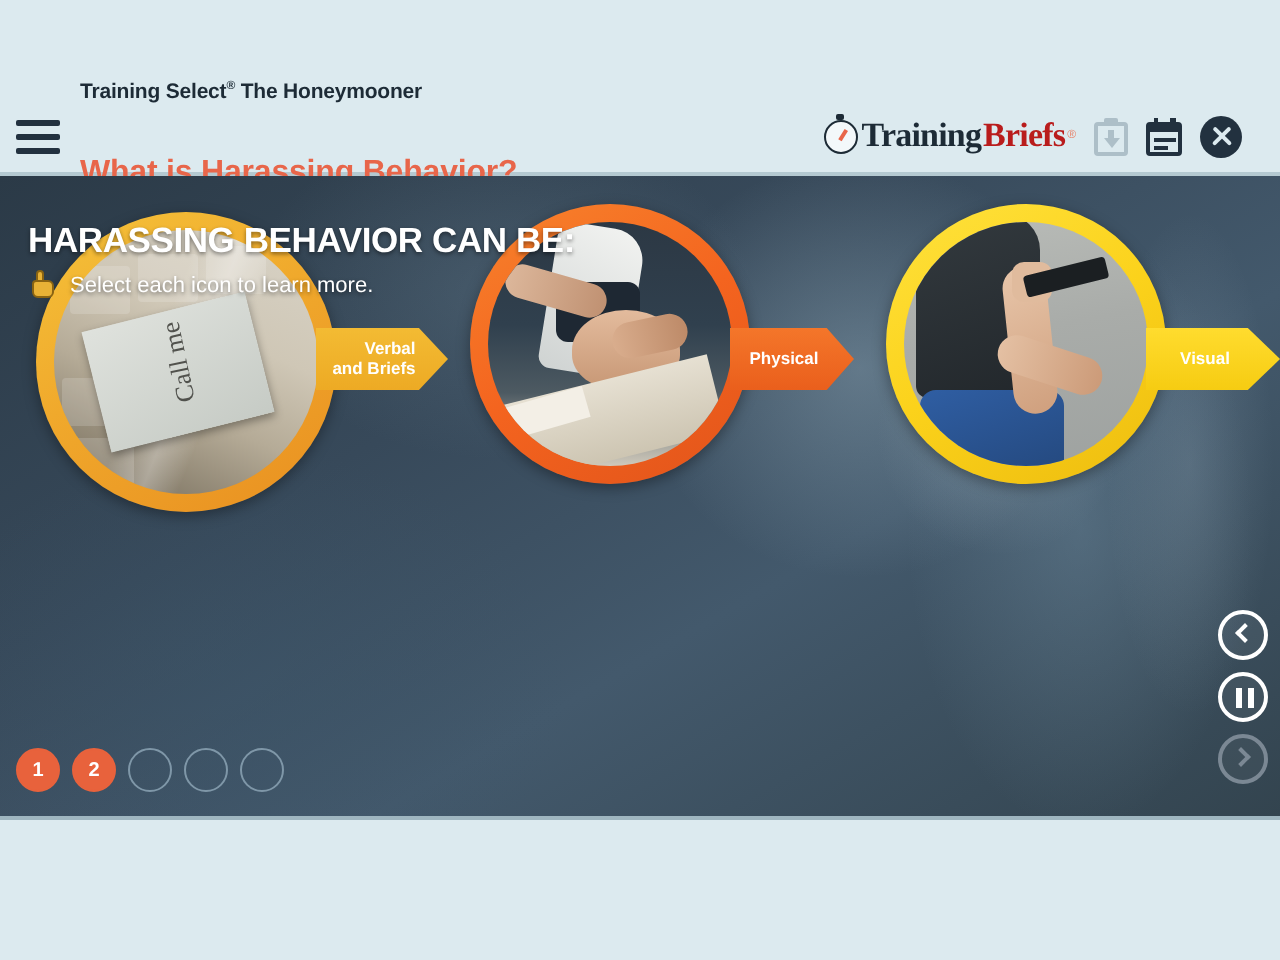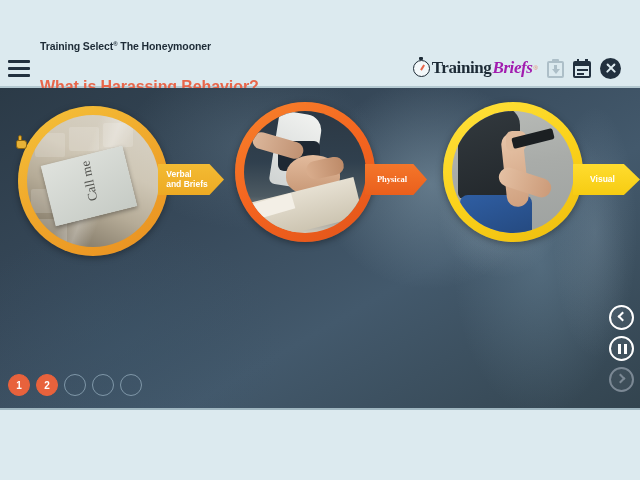--- a/index.html
+++ b/index.html
@@ -122,23 +122,22 @@
     font-family: "Liberation Serif", serif;
     font-size: 17px;
     font-weight: bold;
     color: #1d2b36;
     letter-spacing: -0.4px;
   }
   .brand-briefs {
     font-family: "Liberation Serif", serif;
     font-size: 17px;
     font-weight: bold;
-    color: #a21caf;
+    color: #b91c1c;
     letter-spacing: -0.4px;
-    font-style: italic;
   }
   .brand-reg {
     font-size: 6px;
     color: #e8836a;
     vertical-align: super;
     font-family: "Liberation Sans", sans-serif;
   }
 
   .hicon { cursor: pointer; flex: 0 0 auto; }
 
@@ -453,37 +452,36 @@
   .arrow {
     position: absolute;
     height: 31px;
     display: flex;
     align-items: center;
     justify-content: center;
     color: #ffffff;
     font-size: 8.5px;
     font-weight: bold;
     line-height: 1.12;
-    text-align: left;
+    text-align: right;
     z-index: 2;
     padding-right: 8px;
     filter: drop-shadow(0 1px 2px rgba(0,0,0,0.35));
   }
   .arrow-1 {
     left: 158px; top: 76px;
     width: 66px;
     background: linear-gradient(180deg, #f3bb33, #edaa24);
     clip-path: polygon(0 0, 78% 0, 100% 50%, 78% 100%, 0 100%);
   }
   .arrow-2 {
     left: 365px; top: 76px;
     width: 62px;
     background: linear-gradient(180deg, #f4762a, #ea5f1c);
     clip-path: polygon(0 0, 78% 0, 100% 50%, 78% 100%, 0 100%);
-    font-family: Liberation Serif, serif;
   }
   .arrow-3 {
     left: 573px; top: 76px;
     width: 67px;
     background: linear-gradient(180deg, #ffdc2e, #f6cc12);
     clip-path: polygon(0 0, 76% 0, 100% 50%, 76% 100%, 0 100%);
   }
 
   
   .pagination {
@@ -602,26 +600,28 @@
         <div class="l2"></div>
       </div>
 
       <div class="hicon icon-close"></div>
 
     </div>
   </div>
 
   <div class="slide">
 
+    <div class="slide-heading">HARASSING BEHAVIOR CAN BE:</div>
 
     <div class="slide-instruction">
       <div class="hand-icon">
         <div class="finger"></div>
         <div class="palm"></div>
       </div>
+      <div class="instruction-text">Select each icon to learn more.</div>
     </div>
 
     <div class="circles">
 
       <div class="node node-1">
         <div class="photo">
           <div class="key" style="left:8px;  top:18px; width:30px; height:24px;"></div>
           <div class="key" style="left:42px; top:12px; width:30px; height:24px;"></div>
           <div class="key" style="left:76px; top:8px;  width:30px; height:24px;"></div>
           <div class="key" style="left:4px;  top:74px; width:26px; height:24px;"></div>

